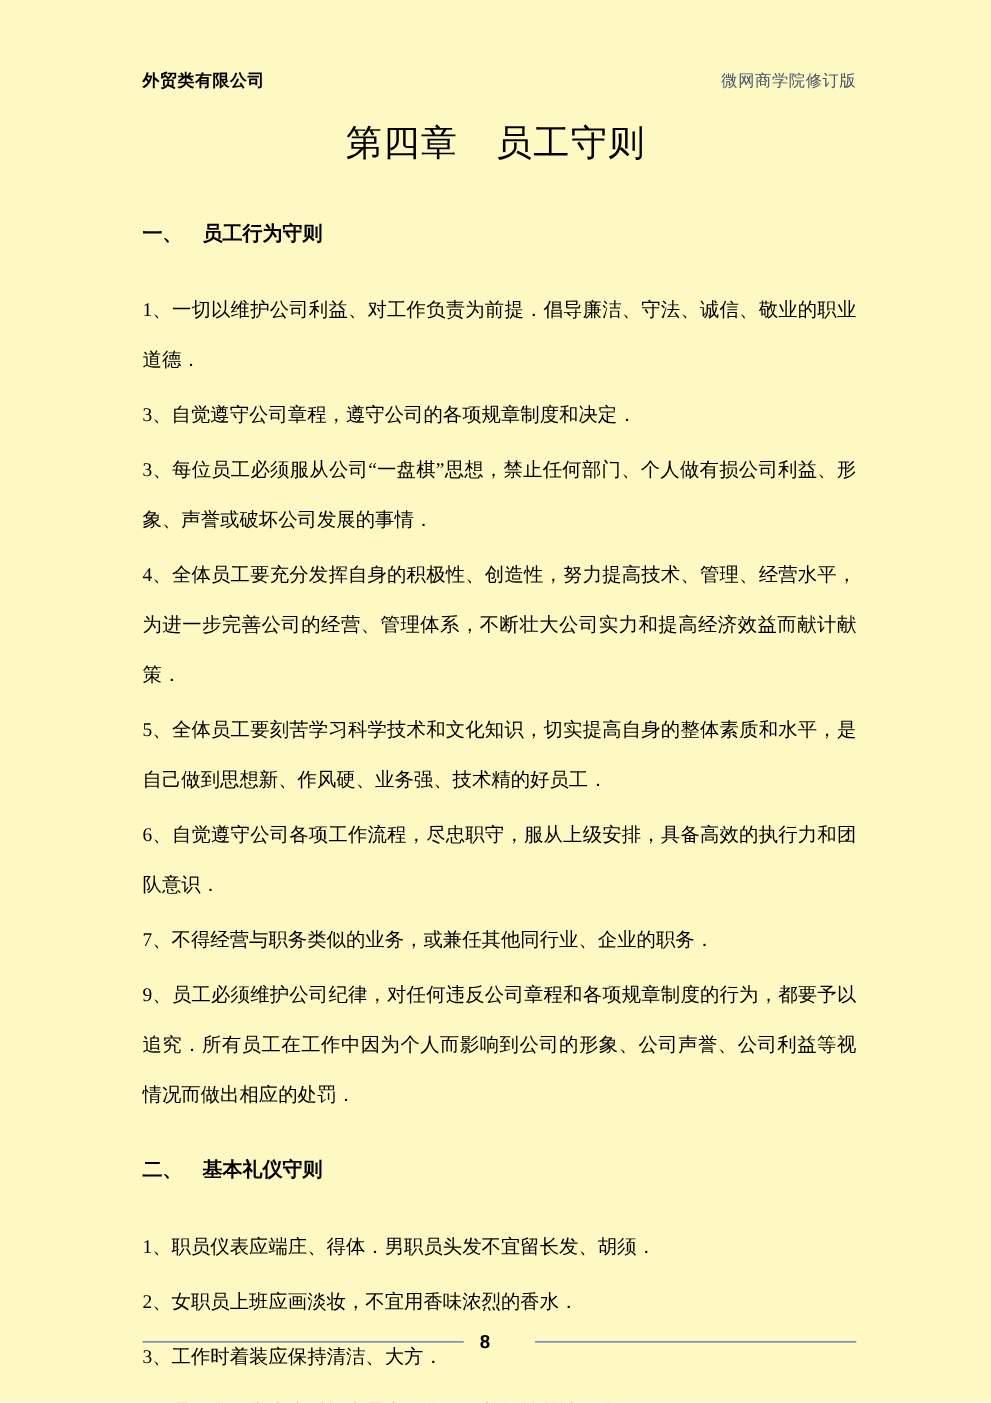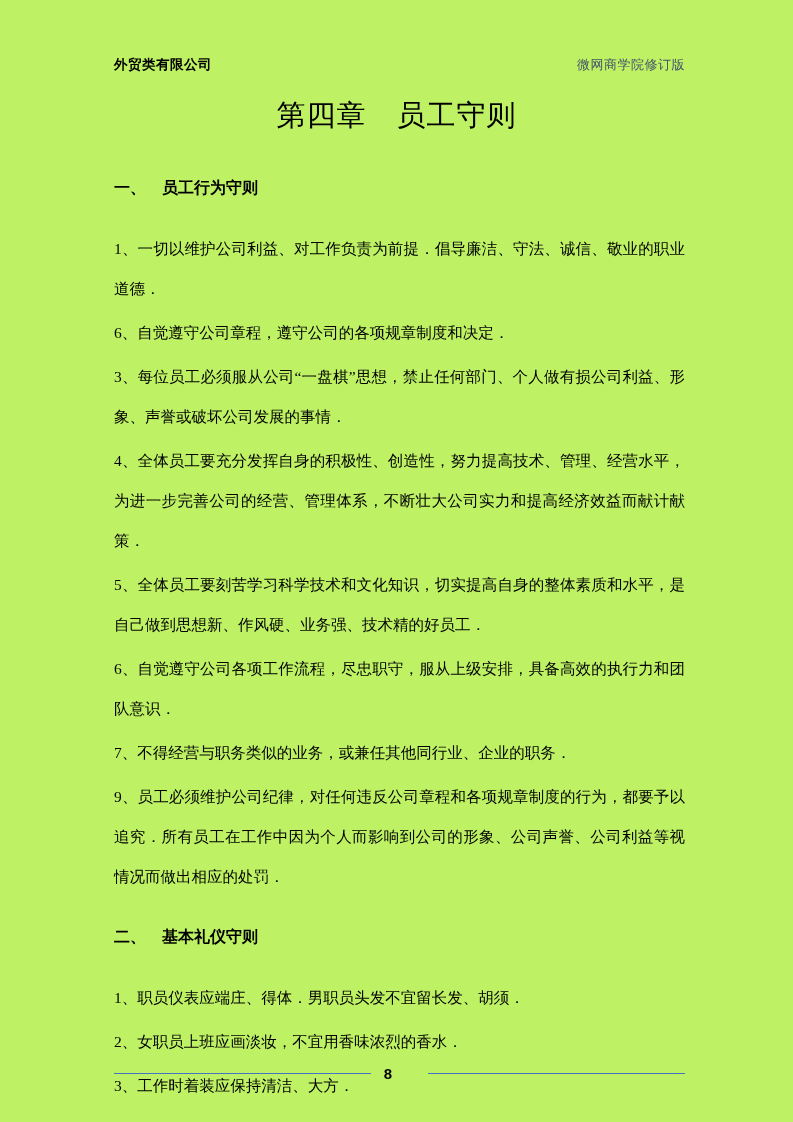--- a/index.html
+++ b/index.html
@@ -4,21 +4,21 @@
 <style>
   html, body {
     margin: 0;
     padding: 0;
     background: #ffffff;
   }
   .page {
     position: relative;
     width: 793px;
     height: 1122px;
-    background: #bef264;
+    background: #fef9c3;
     color: #000000;
     font-family: "Liberation Serif", serif;
     overflow: hidden;
   }
   
   .header {
     position: absolute;
     top: 56px;
     left: 114px;
     width: 571px;
@@ -114,21 +114,21 @@
 
   <div class="doc-title">第四章　员工守则</div>
 
   <div class="content">
 
     <div class="section-1">
       <h2 class="section-heading">
         <span class="num">一、</span><span>员工行为守则</span>
       </h2>
       <p class="rule">1、一切以维护公司利益、对工作负责为前提．倡导廉洁、守法、诚信、敬业的职业道德．</p>
-      <p class="rule">6、自觉遵守公司章程，遵守公司的各项规章制度和决定．</p>
+      <p class="rule">3、自觉遵守公司章程，遵守公司的各项规章制度和决定．</p>
       <p class="rule">3、每位员工必须服从公司“一盘棋”思想，禁止任何部门、个人做有损公司利益、形象、声誉或破坏公司发展的事情．</p>
       <p class="rule">4、全体员工要充分发挥自身的积极性、创造性，努力提高技术、管理、经营水平，为进一步完善公司的经营、管理体系，不断壮大公司实力和提高经济效益而献计献策．</p>
       <p class="rule">5、全体员工要刻苦学习科学技术和文化知识，切实提高自身的整体素质和水平，是自己做到思想新、作风硬、业务强、技术精的好员工．</p>
       <p class="rule">6、自觉遵守公司各项工作流程，尽忠职守，服从上级安排，具备高效的执行力和团队意识．</p>
       <p class="rule">7、不得经营与职务类似的业务，或兼任其他同行业、企业的职务．</p>
       <p class="rule">9、员工必须维护公司纪律，对任何违反公司章程和各项规章制度的行为，都要予以追究．所有员工在工作中因为个人而影响到公司的形象、公司声誉、公司利益等视情况而做出相应的处罚．</p>
     </div>
 
     <div class="section-2">
       <h2 class="section-heading">

